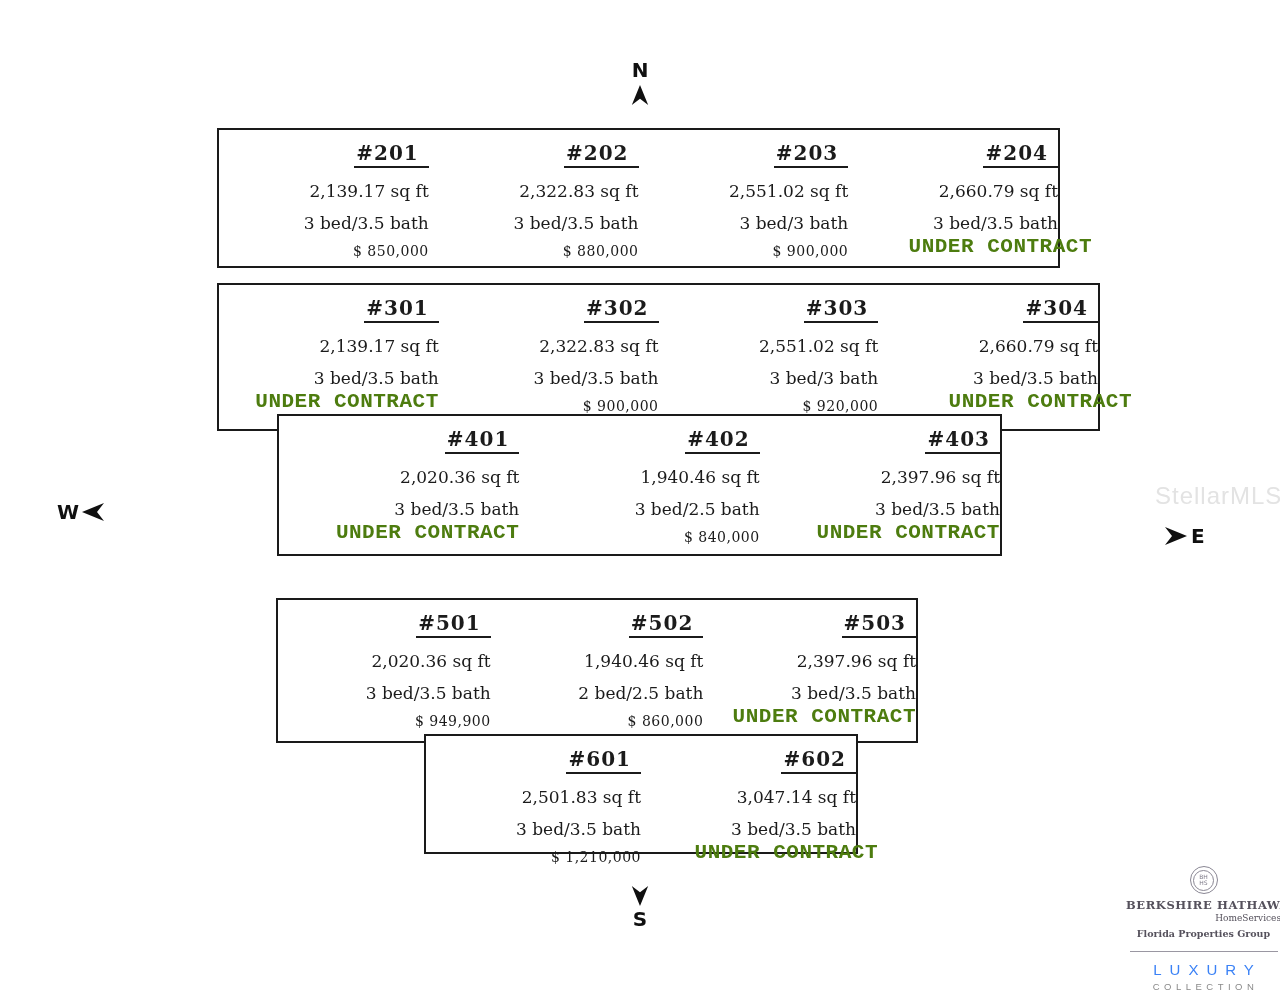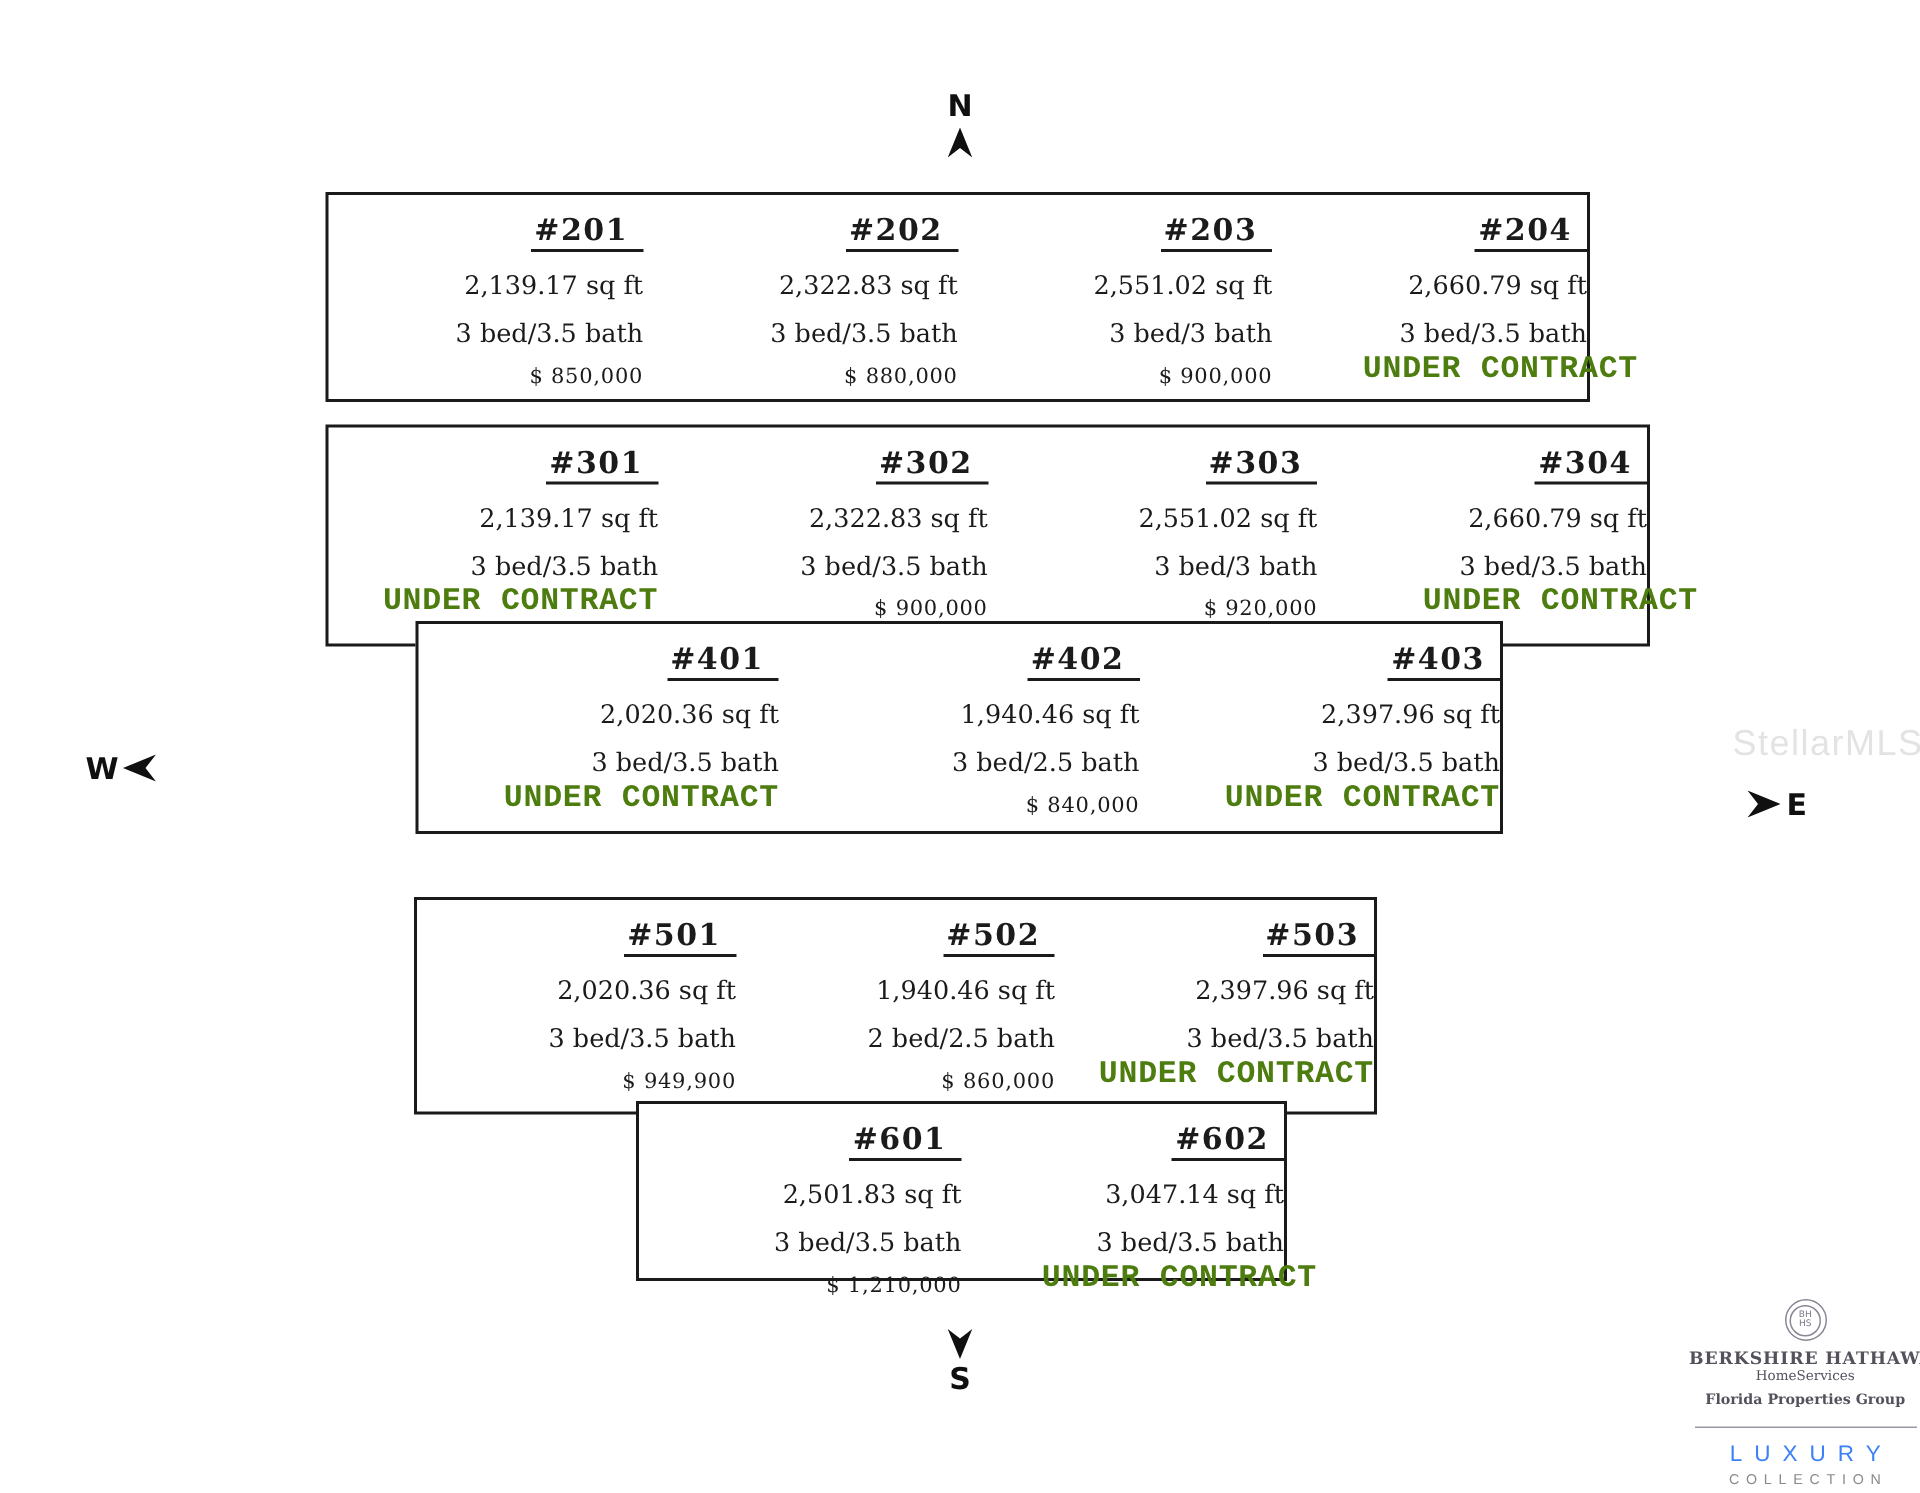--- a/index.html
+++ b/index.html
@@ -49,21 +49,21 @@
 
   
   .logo { position:absolute; left:1126px; top:866px; width:155px; text-align:center;
           color:#55515c; font-family:"DejaVu Serif", serif; }
   .seal { width:28px; height:28px; border:1px solid #8a8794; border-radius:50%;
           margin:0 auto 4px; display:flex; align-items:center; justify-content:center; }
   .seal-inner { width:21px; height:21px; border:1px solid #8a8794; border-radius:50%;
           display:flex; flex-direction:column; align-items:center; justify-content:center;
           font-size:6px; line-height:6.5px; color:#7c7987; font-family:"DejaVu Sans", sans-serif; }
   .bhhs-name { font-size:11.5px; font-weight:bold; letter-spacing:0.6px; white-space:nowrap; }
-  .bhhs-services { font-size:9px; margin-top:1px; }
+  .bhhs-services { font-size:9px; margin-top:1px;text-align:right; }
   .bhhs-group { font-size:9.5px; font-weight:bold; margin-top:5px; }
   .logo-divider { width:148px; height:1px; background:#9a97a2; margin:12px auto 9px; }
   .luxury { font-family:"Liberation Sans", sans-serif; font-size:15px; letter-spacing:8px;
             color:#3b82f6; padding-left:8px; }
   .collection { font-family:"Liberation Sans", sans-serif; font-size:9.5px; letter-spacing:4.5px;
             color:#8a8a8a; margin-top:3px; padding-left:4px; }
 </style>
 </head>
 <body>
 

